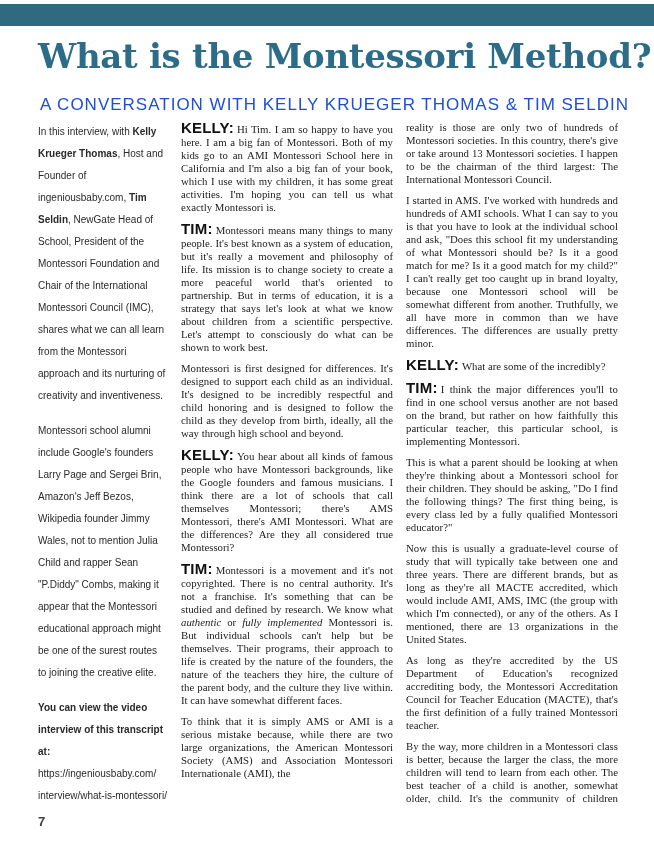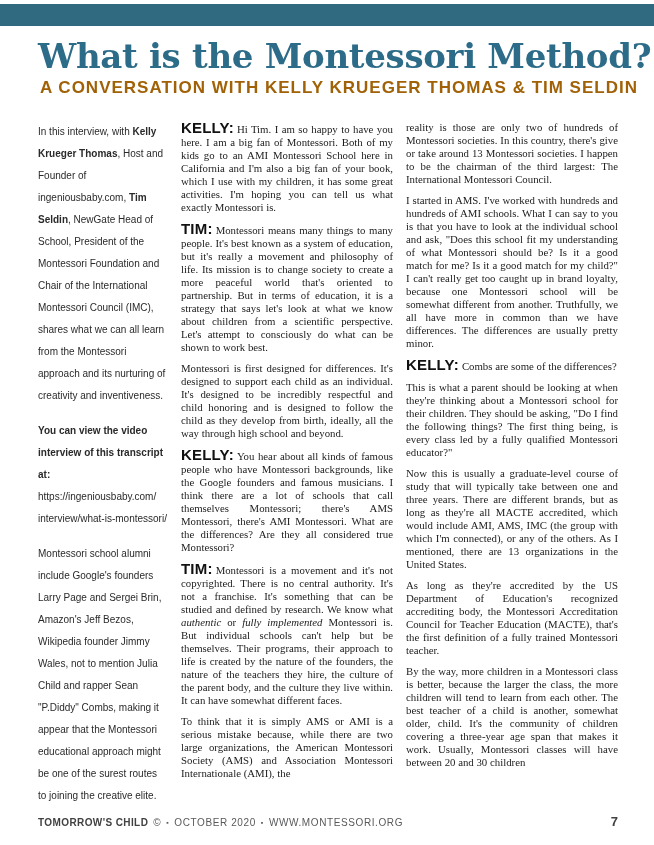--- a/index.html
+++ b/index.html
@@ -22,26 +22,26 @@
     margin:0;
     font-family:"DejaVu Serif","Liberation Serif",serif;
     font-weight:bold;
     font-size:34px;
     line-height:40px;
     letter-spacing:-0.3px;
     color:#2d6c88;
     white-space:nowrap;
   }
   .page-subtitle{
-    margin:2px 0 0 2px;
+    margin:19px 0 0 2px;
     font-family:"Liberation Sans",sans-serif;
-    font-weight:bold;
+    font-weight:normal;
     font-size:17px;
     letter-spacing:1px;
-    color:#a16207;
+    color:#1d4ed8;
     white-space:nowrap;
   }
   .content{
     position:absolute;
     top:121px;left:38px;right:36px;bottom:42px;
     display:flex;
     gap:13px;
     overflow:hidden;
   }
   .sidebar{
@@ -97,52 +97,45 @@
 
   <div class="header">
     <h1 class="page-title">What is the Montessori Method?</h1>
     <div class="page-subtitle">A CONVERSATION WITH KELLY KRUEGER THOMAS &amp; TIM SELDIN</div>
   </div>
 
   <div class="content">
 
     <aside class="sidebar">
       <p><span>In this interview, with </span><b>Kelly Krueger Thomas</b><span>, Host and Founder of ingeniousbaby.com, </span><b>Tim Seldin</b><span>, NewGate Head of School, President of the Montessori Foundation and Chair of the International Montessori Council (IMC), shares what we can all learn from the Montessori approach and its nurturing of creativity and inventiveness.</span></p>
+      <p>Montessori school alumni include Google's founders Larry Page and Sergei Brin, Amazon's Jeff Bezos, Wikipedia founder Jimmy Wales, not to mention Julia Child and rapper Sean "P.Diddy" Combs, making it appear that the Montessori educational approach might be one of the surest routes to joining the creative elite.</p>
       <p><b>You can view the video interview of this transcript at:</b><br>
         <span class="url"><span>https://ingeniousbaby.com/</span><br><span>interview/what-is-montessori/</span></span>
       </p>
-      <p>Montessori school alumni include Google's founders Larry Page and Sergei Brin, Amazon's Jeff Bezos, Wikipedia founder Jimmy Wales, not to mention Julia Child and rapper Sean "P.Diddy" Combs, making it appear that the Montessori educational approach might be one of the surest routes to joining the creative elite.</p>
     </aside>
 
     <div class="col">
       <p><span class="speaker">KELLY:</span><span>Hi Tim. I am so happy to have you here. I am a big fan of Montessori. Both of my kids go to an AMI Montessori School here in California and I'm also a big fan of your book, which I use with my children, it has some great activities. I'm hoping you can tell us what exactly Montessori is.</span></p>
       <p><span class="speaker">TIM:</span><span>Montessori means many things to many people. It's best known as a system of education, but it's really a movement and philosophy of life. Its mission is to change society to create a more peaceful world that's oriented to partnership. But in terms of education, it is a strategy that says let's look at what we know about children from a scientific perspective. Let's attempt to consciously do what can be shown to work best.</span></p>
       <p>Montessori is first designed for differences. It's designed to support each child as an individual. It's designed to be incredibly respectful and child honoring and is designed to follow the child as they develop from birth, ideally, all the way through high school and beyond.</p>
       <p><span class="speaker">KELLY:</span><span>You hear about all kinds of famous people who have Montessori backgrounds, like the Google founders and famous musicians. I think there are a lot of schools that call themselves Montessori; there's AMS Montessori, there's AMI Montessori. What are the differences? Are they all considered true Montessori?</span></p>
       <p><span class="speaker">TIM:</span><span>Montessori is a movement and it's not copyrighted. There is no central authority. It's not a franchise. It's something that can be studied and defined by research. We know what </span><i>authentic</i><span> or </span><i>fully implemented</i><span> Montessori is. But individual schools can't help but be themselves. Their programs, their approach to life is created by the nature of the founders, the nature of the teachers they hire, the culture of the parent body, and the culture they live within. It can have somewhat different faces.</span></p>
       <p>To think that it is simply AMS or AMI is a serious mistake because, while there are two large organizations, the American Montessori Society (AMS) and Association Montessori Internationale (AMI), the</p>
     </div>
 
     <div class="col">
       <p>reality is those are only two of hundreds of Montessori societies. In this country, there's give or take around 13 Montessori societies. I happen to be the chairman of the third largest: The International Montessori Council.</p>
       <p>I started in AMS. I've worked with hundreds and hundreds of AMI schools. What I can say to you is that you have to look at the individual school and ask, "Does this school fit my understanding of what Montessori should be? Is it a good match for me? Is it a good match for my child?" I can't really get too caught up in brand loyalty, because one Montessori school will be somewhat different from another. Truthfully, we all have more in common than we have differences. The differences are usually pretty minor.</p>
-      <p><span class="speaker">KELLY:</span><span>Combs are some of the differences?</span></p>
+      <p><span class="speaker">KELLY:</span><span>What are some of the incredibly?</span></p>
+      <p><span class="speaker">TIM:</span><span>I think the major differences you'll to find in one school versus another are not based on the brand, but rather on how faithfully this particular teacher, this particular school, is implementing Montessori.</span></p>
       <p>This is what a parent should be looking at when they're thinking about a Montessori school for their children. They should be asking, "Do I find the following things? The first thing being, is every class led by a fully qualified Montessori educator?"</p>
       <p>Now this is usually a graduate-level course of study that will typically take between one and three years. There are different brands, but as long as they're all MACTE accredited, which would include AMI, AMS, IMC (the group with which I'm connected), or any of the others. As I mentioned, there are 13 organizations in the United States.</p>
       <p>As long as they're accredited by the US Department of Education's recognized accrediting body, the Montessori Accreditation Council for Teacher Education (MACTE), that's the first definition of a fully trained Montessori teacher.</p>
       <p>By the way, more children in a Montessori class is better, because the larger the class, the more children will tend to learn from each other. The best teacher of a child is another, somewhat older, child. It's the community of children covering a three-year age span that makes it work. Usually, Montessori classes will have between 20 and 30 children</p>
     </div>
 
   </div>
 
   <div class="footer">
-    <div class="footer-left">
-      <span class="footer-brand">TOMORROW'S CHILD</span>
-      <span class="footer-copy">©</span>
-      <span class="footer-sep">▪</span>
-      <span>OCTOBER 2020</span>
-      <span class="footer-sep">▪</span>
-      <span>WWW.MONTESSORI.ORG</span>
-    </div>
     <span class="page-number">7</span>
   </div>
 
 </div>
 
 </body></html>

